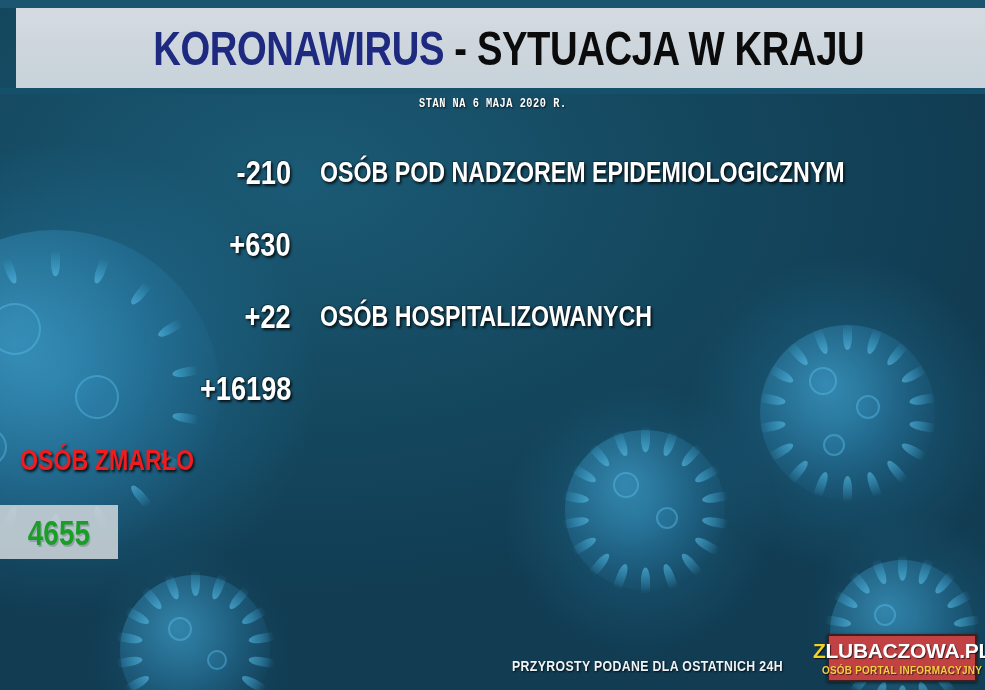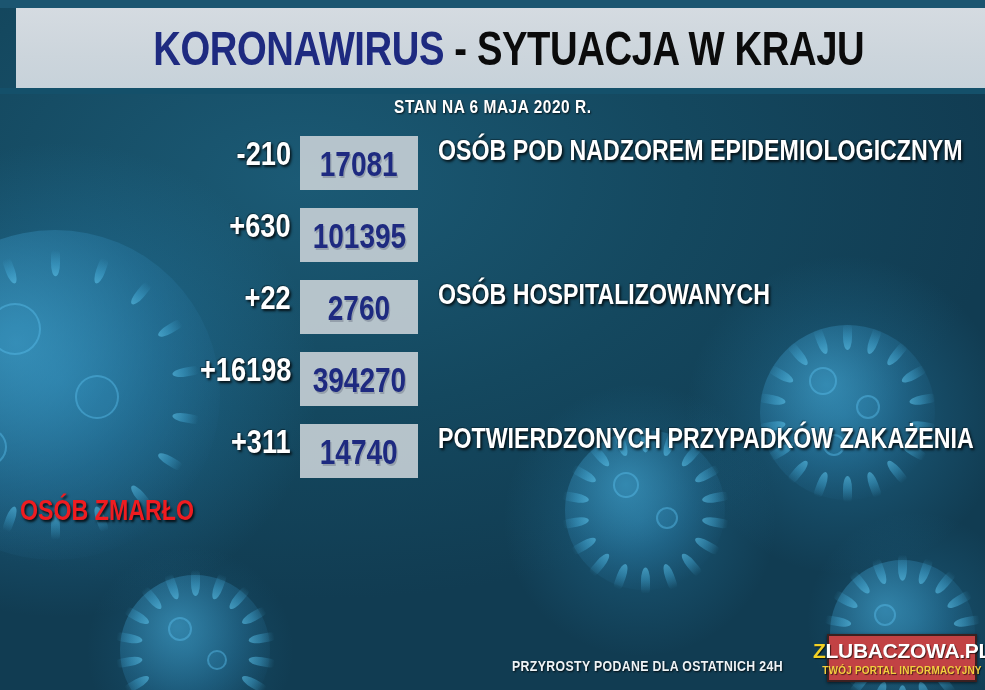--- a/index.html
+++ b/index.html
@@ -57,28 +57,29 @@
   }
   .title .kw { color:#1e2a80; }
   .title .rest { color:#0b0b0b; }
 
   .bottom-rule { position:absolute; left:0; top:88px; width:985px; height:6px; background:#14506a; }
 
   
   .subtitle {
     position:absolute; left:0; top:97px; width:985px;
     text-align:center; color:#ffffff;
-    font-size:18px; font-weight:bold; letter-spacing:0.6px;
+    font-size:12px; font-weight:bold; letter-spacing:0.6px;
     text-shadow:1px 1px 2px rgba(0,0,0,0.75);
+    font-family:Liberation Mono, monospace;
   }
   .subtitle span { display:inline-block; transform:scaleX(0.86); }
 
   
   .rows { position:absolute; left:0; top:136px; width:985px; }
-  .row { display:flex; align-items:flex-start; height:72px; }
+  .row { display:flex; align-items:center; height:72px; }
 
   .delta {
     width:300px; flex:0 0 300px;
     text-align:right; padding-right:9px;
     color:#ffffff; font-size:34px; font-weight:bold; line-height:1;
     text-shadow:2px 2px 3px rgba(0,0,0,0.82), -1px -1px 1px rgba(0,0,0,0.40);
   }
   .delta span { display:inline-block; transform:scaleX(0.80); transform-origin:right center; }
 
   .valuebox {
@@ -266,70 +267,54 @@
   <div class="bottom-rule"></div>
 
   <div class="subtitle">
     <span>STAN NA 6 MAJA 2020 R.</span>
   </div>
 
   <div class="rows">
 
     <div class="row">
       <div class="delta"><span>-210</span></div>
-      <div class="valuebox">
-          <span>17081</span>
+      <div class="label"><span>OSÓB POD NADZOREM EPIDEMIOLOGICZNYM</span></div>
+    </div>
+
+    <div class="row">
+      <div class="delta"><span>+630</span></div>
+    </div>
+
+    <div class="row">
+      <div class="delta"><span>+22</span></div>
+      <div class="label"><span>OSÓB HOSPITALIZOWANYCH</span></div>
+    </div>
+
+    <div class="row">
+      <div class="delta"><span>+16198</span></div>
+    </div>
+
+
+    <div class="row">
+      <div class="label red"><span>OSÓB ZMARŁO</span></div>
+    </div>
+
+    <div class="row">
+      <div class="valuebox green">
+          <span>4655</span>
         </div>
-      <div class="label"><span>OSÓB POD NADZOREM EPIDEMIOLOGICZNYM</span></div>
-    </div>
-
-    <div class="row">
-      <div class="delta"><span>+630</span></div>
-      <div class="valuebox">
-          <span>101395</span>
-        </div>
-    </div>
-
-    <div class="row">
-      <div class="delta"><span>+22</span></div>
-      <div class="valuebox">
-          <span>2760</span>
-        </div>
-      <div class="label"><span>OSÓB HOSPITALIZOWANYCH</span></div>
-    </div>
-
-    <div class="row">
-      <div class="delta"><span>+16198</span></div>
-      <div class="valuebox">
-          <span>394270</span>
-        </div>
-    </div>
-
-    <div class="row">
-      <div class="delta"><span>+311</span></div>
-      <div class="valuebox">
-          <span>14740</span>
-        </div>
-      <div class="label"><span>POTWIERDZONYCH PRZYPADKÓW ZAKAŻENIA</span></div>
-    </div>
-
-    <div class="row">
-      <div class="label red"><span>OSÓB ZMARŁO</span></div>
-    </div>
-
-    <div class="row">
     </div>
 
   </div>
 
 
   <div class="footer-center">
     <span>PRZYROSTY PODANE DLA OSTATNICH 24H</span>
   </div>
 
   <div class="logo">
     <div class="main">
       <span class="z">Z</span><span class="rest">LUBACZOWA.PL</span>
     </div>
-    <div class="tag">TWÓJ PORTAL INFORMACYJNY</div>
+    <div class="tag">OSÓB PORTAL INFORMACYJNY</div>
   </div>
 
 </div>
 
 </body></html>

